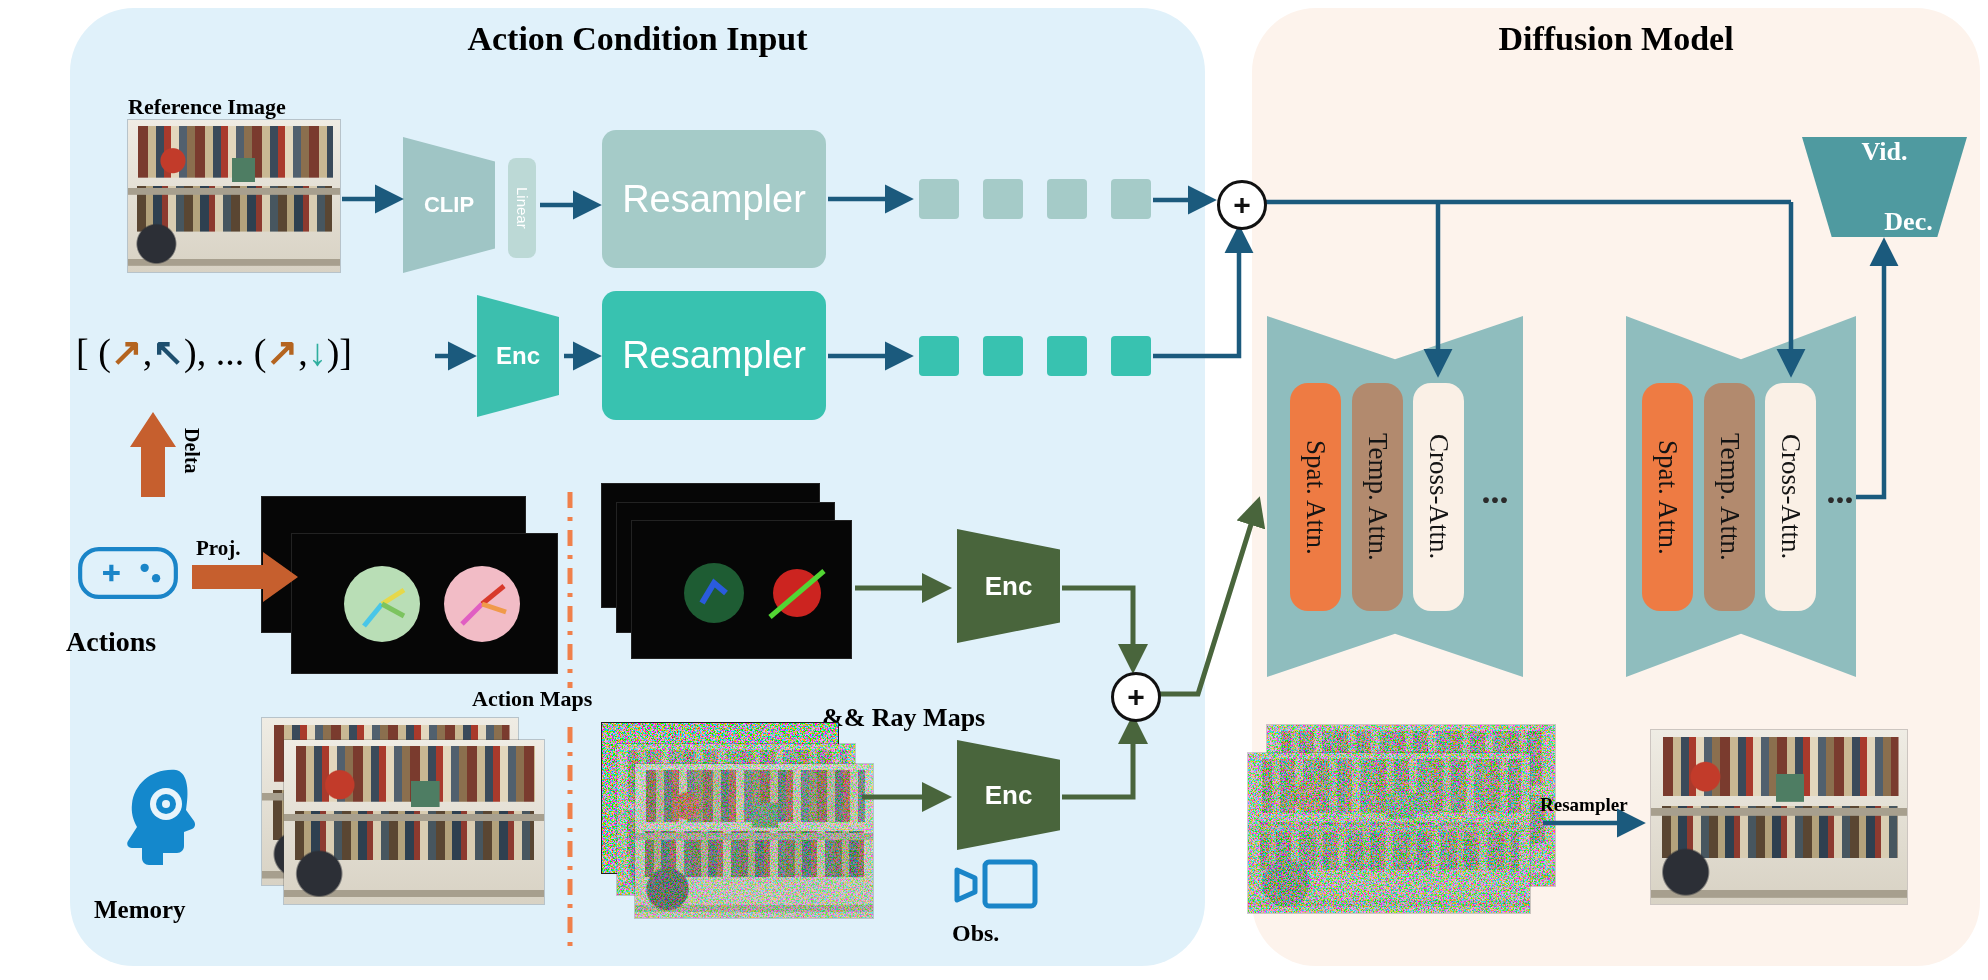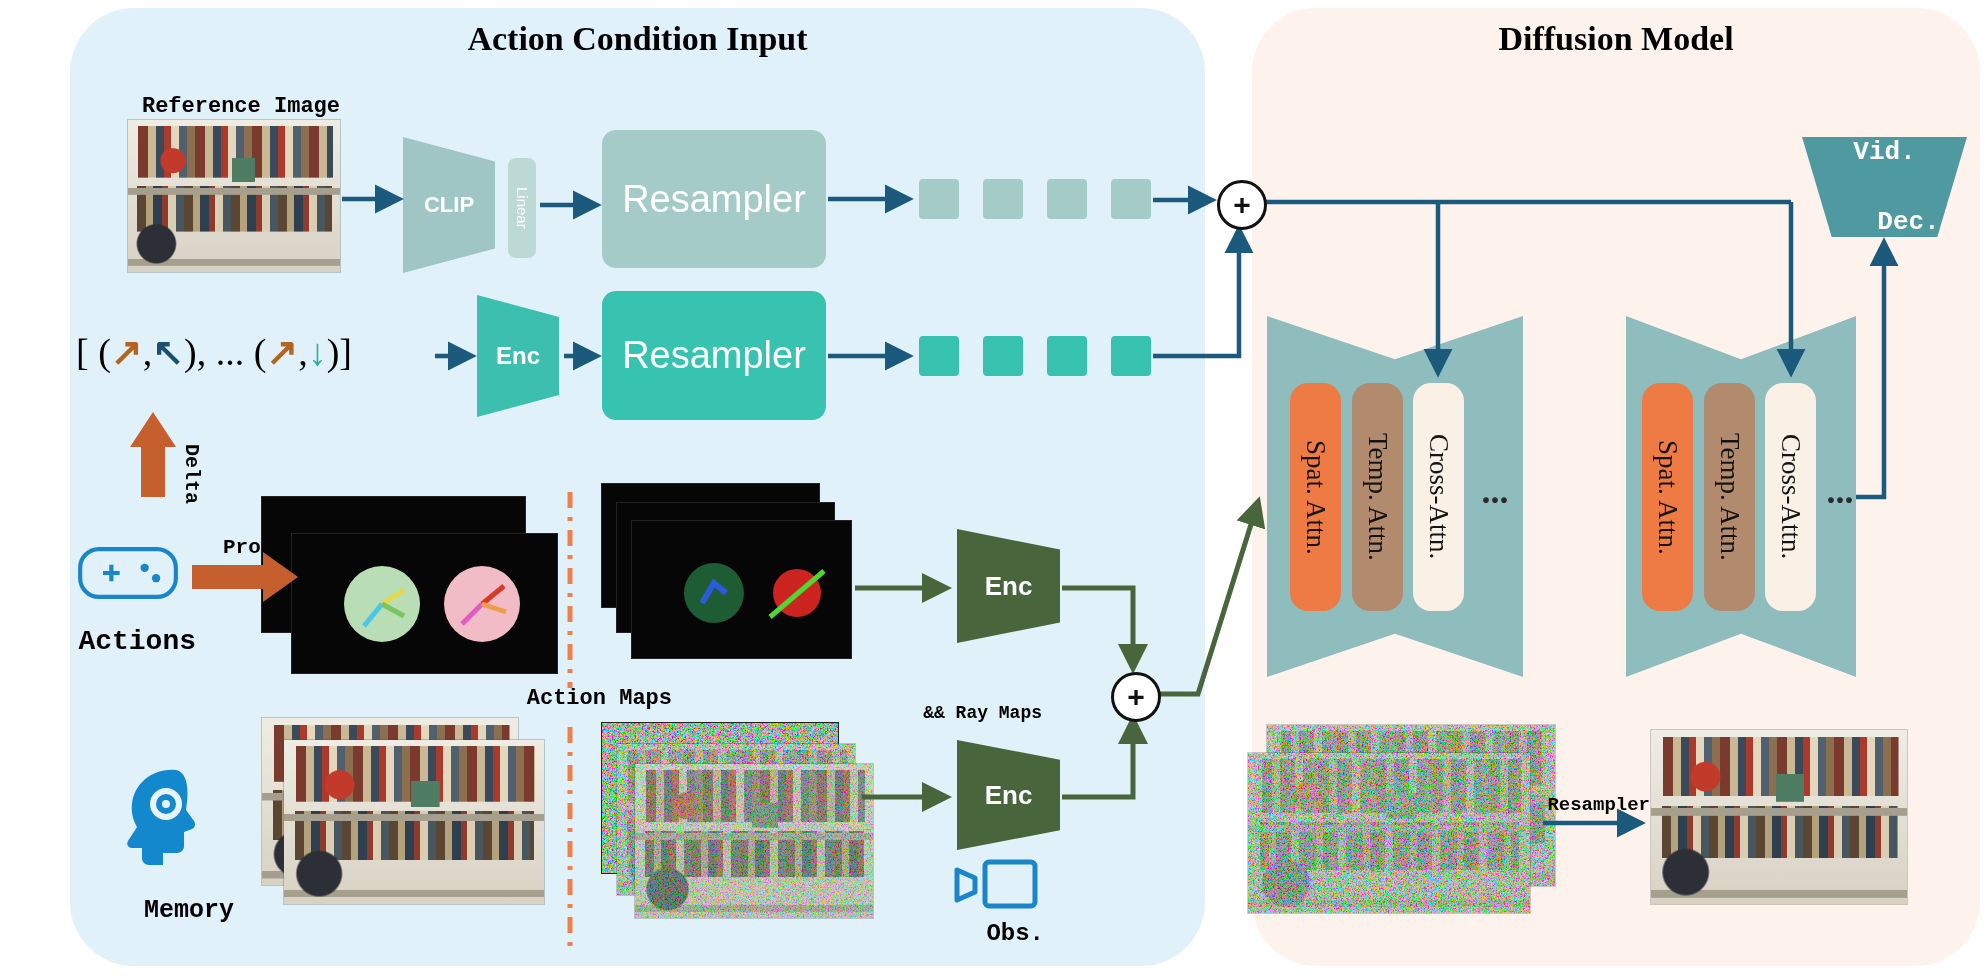--- a/index.html
+++ b/index.html
@@ -3,21 +3,21 @@
 <meta charset="utf-8">
 <style>
   html,body{margin:0;padding:0;background:#fff;}
   #canvas{position:relative;width:1988px;height:980px;background:#fff;overflow:hidden;
           font-family:"Liberation Serif",serif;}
   .abs{position:absolute;}
   .panel{border-radius:64px;}
   #left-panel{left:70px;top:8px;width:1135px;height:958px;background:var(--panelBlue,#e0f1fa);}
   #right-panel{left:1252px;top:8px;width:728px;height:958px;background:var(--panelCream,#fdf3ec);}
   .title{font-weight:bold;font-size:34px;color:#000;text-align:center;}
-  .lbl{font-weight:bold;color:#000;text-align:right;font-family:Liberation Mono, monospace;}
+  .lbl{font-weight:bold;color:#000;text-align:left;font-family:Liberation Serif, serif;}
   .flexc{display:flex;align-items:center;justify-content:center;}
   .trapR{clip-path:polygon(0 0,100% 18%,100% 82%,0 100%);justify-content:center;}
   .sans{font-family:"Liberation Sans",sans-serif;}
   .white{color:#fff;}
   .photo{background-color:#d6cfc3;
     background-image:
       radial-gradient(circle,#c23b2a 0 55%,rgba(0,0,0,0) 60%),
       linear-gradient(#4e7d63,#4e7d63),
       radial-gradient(circle,#2c2f36 0 55%,rgba(0,0,0,0) 60%),
       linear-gradient(#a79f8e,#a79f8e),
@@ -132,21 +132,21 @@
   <div class="abs black-frame" style="left:617px;top:503px;width:217px;height:129px;"></div>
   <div class="abs black-frame" style="left:632px;top:521px;width:219px;height:137px;">
     <svg width="100%" height="100%" viewBox="0 0 219 137">
       <circle cx="82" cy="72" r="30" fill="#1e5c33"></circle>
       <path d="M70 82 L82 62 L94 72" stroke="#2a5bdd" stroke-width="6" fill="none"></path>
       <circle cx="165" cy="72" r="24" fill="#cc2420"></circle>
       <path d="M138 96 L192 50" stroke="#52d633" stroke-width="5"></path>
     </svg>
   </div>
   <div class="abs lbl" style="left:472px;top:686px;width:200px;font-size:22px;">Action Maps</div>
-  <div class="abs lbl" style="left:822px;top:703px;width:220px;font-size:18px;">&amp;&amp; Ray Maps</div>
+  <div class="abs lbl" style="left:822px;top:703px;width:220px;font-size:26px;">&amp;&amp; Ray Maps</div>
 
   <div class="abs trapR flexc sans white" style="left:957px;top:529px;width:103px;height:114px;background:var(--darkGreen,#49653c);font-weight:bold;font-size:26px;">
     <span>Enc</span>
   </div>
   <div class="abs trapR flexc sans white" style="left:957px;top:740px;width:103px;height:110px;background:var(--darkGreen,#49653c);font-weight:bold;font-size:26px;">
     <span>Enc</span>
   </div>
 
   <div class="abs plus" style="left:1111px;top:672px;">
     <span>+</span>

